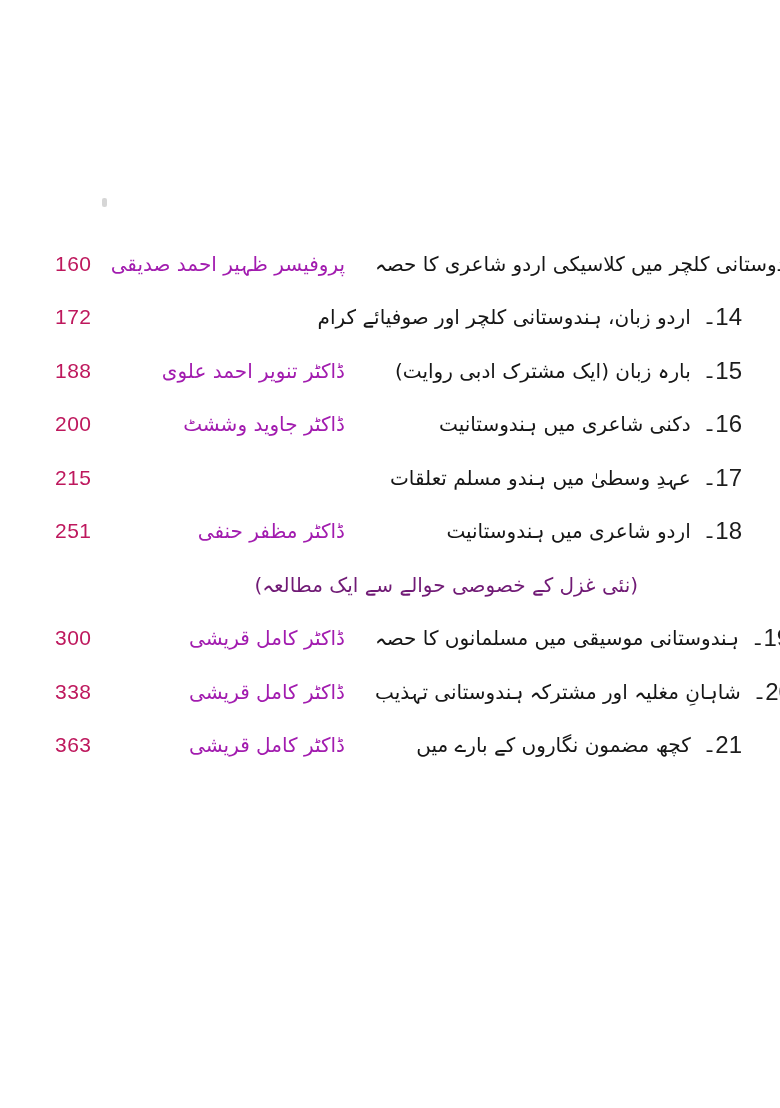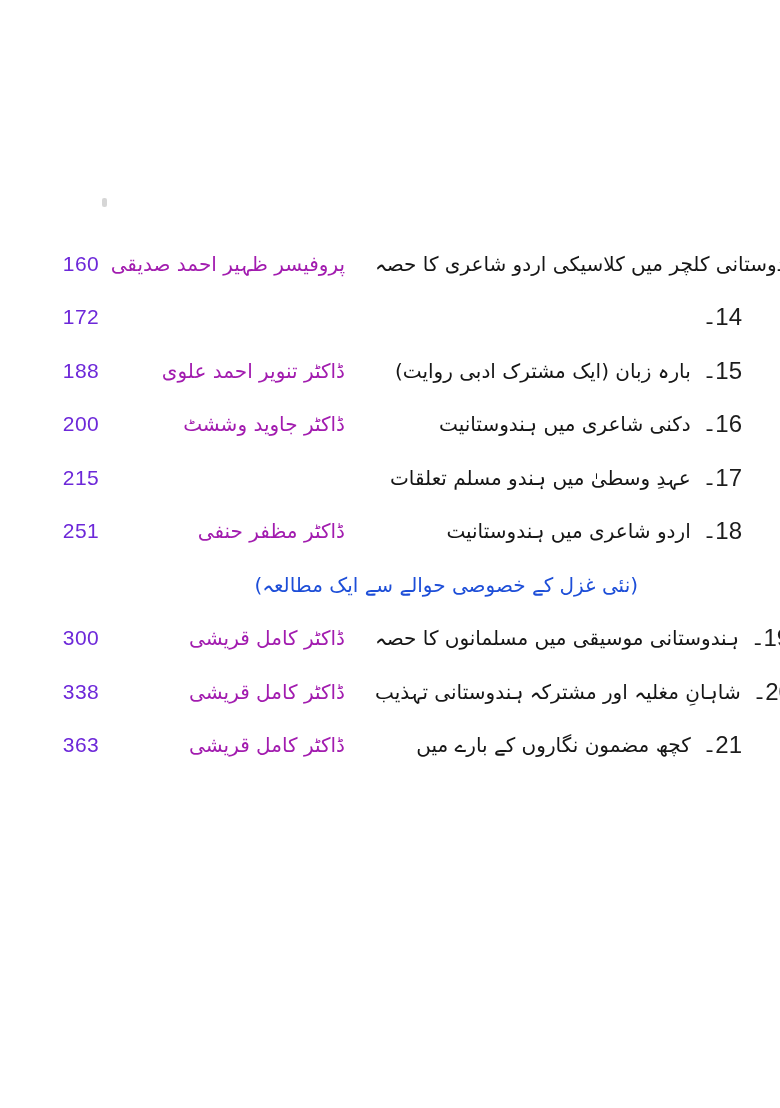--- a/index.html
+++ b/index.html
@@ -34,25 +34,25 @@
     width: 687px;
   }
   .row {
     display: flex;
     align-items: center;
     height: 53.5px;
   }
   .col-page {
     width: 52px;
     flex: 0 0 52px;
-    text-align: center;
+    text-align: left;
     font-family: "Liberation Sans", "DejaVu Sans", sans-serif;
     font-size: 21px;
     letter-spacing: 0.5px;
-    color: #6d28d9;
+    color: #be185d;
   }
   .col-author {
     width: 238px;
     flex: 0 0 238px;
     direction: rtl;
     text-align: left; 
     text-align: right;
     font-size: 20px;
     color: #a21caf;
     white-space: nowrap;
@@ -87,21 +87,21 @@
     margin-inline-start: 16px;
     margin-left: 30px;
   }
   .note-row .note {
     flex: 1 1 auto;
     direction: rtl;
     text-align: right;
     padding-right: 104px;
     box-sizing: border-box;
     font-size: 20px;
-    color: #1d4ed8;
+    color: #701a75;
     white-space: nowrap;
   }
 </style>
 </head>
 <body>
 
 <div class="scan-page">
   <div class="speck"></div>
 
   <div class="toc">
@@ -113,20 +113,21 @@
 
         <span class="title-text">ہندوستانی کلچر میں کلاسیکی اردو شاعری کا حصہ</span>
       </div>
     </div>
 
     <div class="row">
       <div class="col-page">172</div>
       <div class="col-title">
         <span class="entry-num">14</span>
           <span class="entry-dash">ـ</span>
+        <span class="title-text">اردو زبان، ہندوستانی کلچر اور صوفیائے کرام</span>
       </div>
     </div>
 
     <div class="row">
       <div class="col-page">188</div>
       <div class="col-author">ڈاکٹر تنویر احمد علوی</div>
       <div class="col-title">
         <span class="entry-num">15</span>
           <span class="entry-dash">ـ</span>
         <span class="title-text">بارہ زبان (ایک مشترک ادبی روایت)</span>

